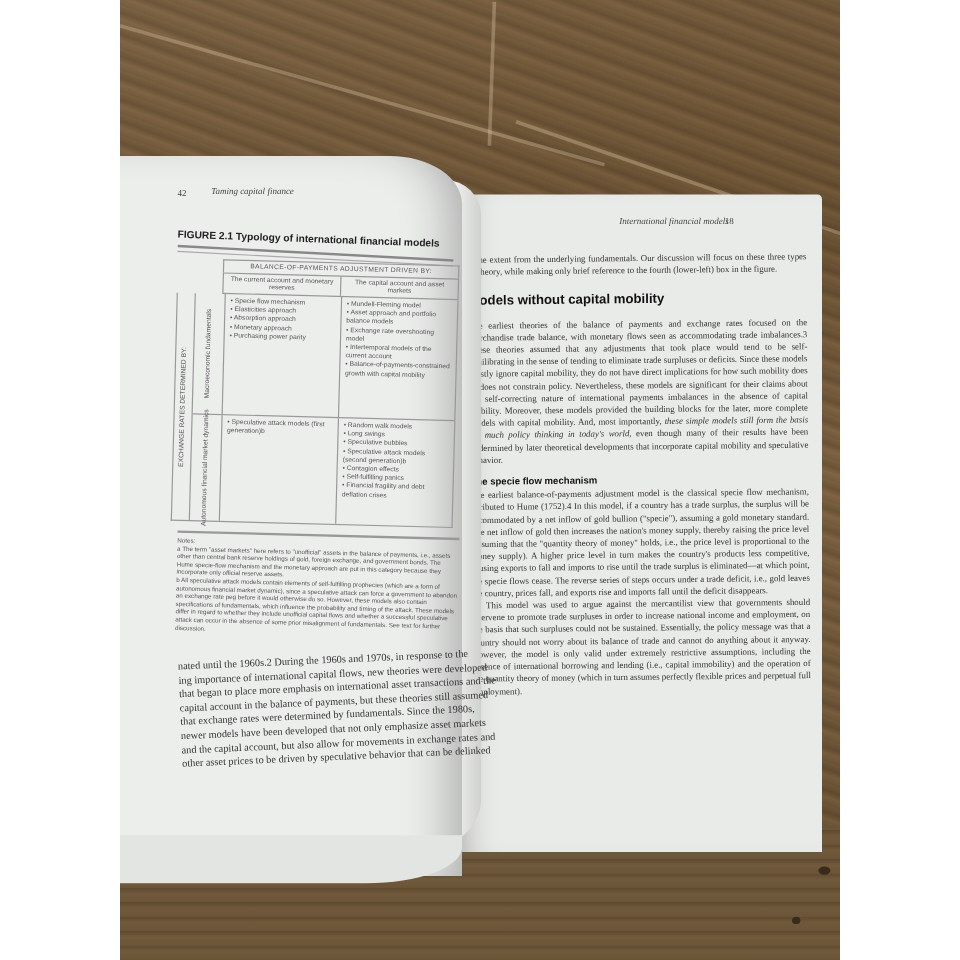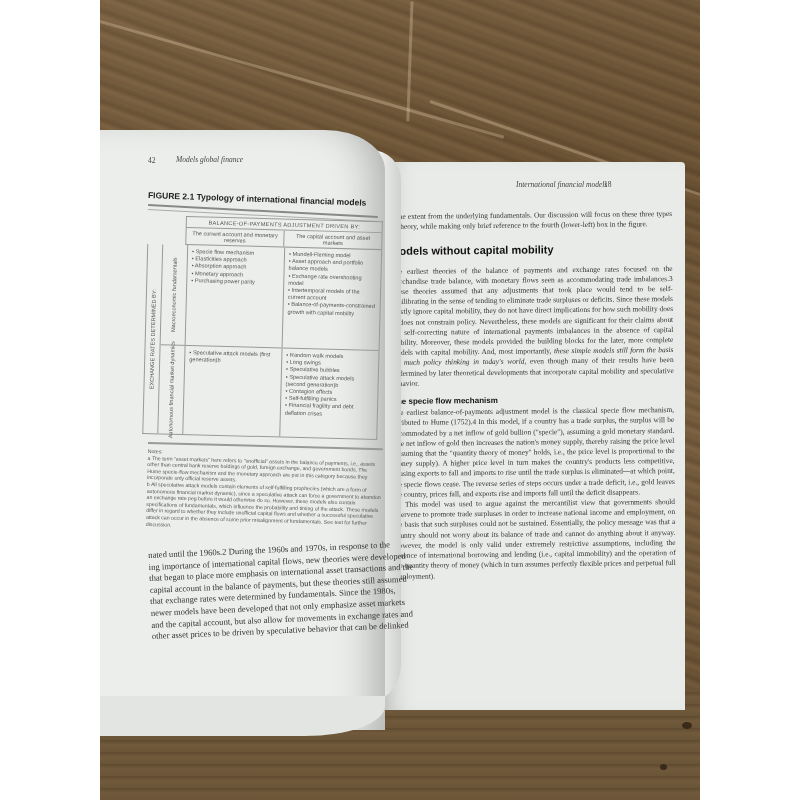--- a/index.html
+++ b/index.html
@@ -83,21 +83,21 @@
     <p><span>The earliest theories of the balance of payments and exchange rates focused on the merchandise trade balance, with monetary flows seen as accommodating trade imbalances.3 These theories assumed that any adjustments that took place would tend to be self-equilibrating in the sense of tending to eliminate trade surpluses or deficits. Since these models mostly ignore capital mobility, they do not have direct implications for how such mobility does or does not constrain policy. Nevertheless, these models are significant for their claims about the self-correcting nature of international payments imbalances in the absence of capital mobility. Moreover, these models provided the building blocks for the later, more complete models with capital mobility. And, most importantly, </span><em>these simple models still form the basis for much policy thinking in today's world,</em><span> even though many of their results have been undermined by later theoretical developments that incorporate capital mobility and speculative behavior.</span></p>
     <div class="sub-h">The specie flow mechanism</div>
     <p>The earliest balance-of-payments adjustment model is the classical specie flow mechanism, attributed to Hume (1752).4 In this model, if a country has a trade surplus, the surplus will be accommodated by a net inflow of gold bullion ("specie"), assuming a gold monetary standard. The net inflow of gold then increases the nation's money supply, thereby raising the price level (assuming that the "quantity theory of money" holds, i.e., the price level is proportional to the money supply). A higher price level in turn makes the country's products less competitive, causing exports to fall and imports to rise until the trade surplus is eliminated—at which point, the specie flows cease. The reverse series of steps occurs under a trade deficit, i.e., gold leaves the country, prices fall, and exports rise and imports fall until the deficit disappears.</p>
     <p class="indent">This model was used to argue against the mercantilist view that governments should intervene to promote trade surpluses in order to increase national income and employment, on the basis that such surpluses could not be sustained. Essentially, the policy message was that a country should not worry about its balance of trade and cannot do anything about it anyway. However, the model is only valid under extremely restrictive assumptions, including the absence of international borrowing and lending (i.e., capital immobility) and the operation of the quantity theory of money (which in turn assumes perfectly flexible prices and perpetual full employment).</p>
   </div>
 
   <div class="gutter-curl"></div>
 
   <div class="page-left">
     <span class="pnum" style="left:48px;top:26px;">42</span>
-    <span class="running-head" style="left:76px;top:25px;">Models global finance</span>
+    <span class="running-head" style="left:76px;top:25px;">Taming capital finance</span>
     <div class="fig-title">FIGURE 2.1  Typology of international financial models</div>
     <div class="fig-rule"></div>
 
     <div class="typology">
       <div class="typ-head">BALANCE-OF-PAYMENTS ADJUSTMENT DRIVEN BY:</div>
       <div class="typ-cols">
         <div>The current account and monetary reserves</div>
         <div>The capital account and asset markets</div>
       </div>
       <div class="typ-body">

